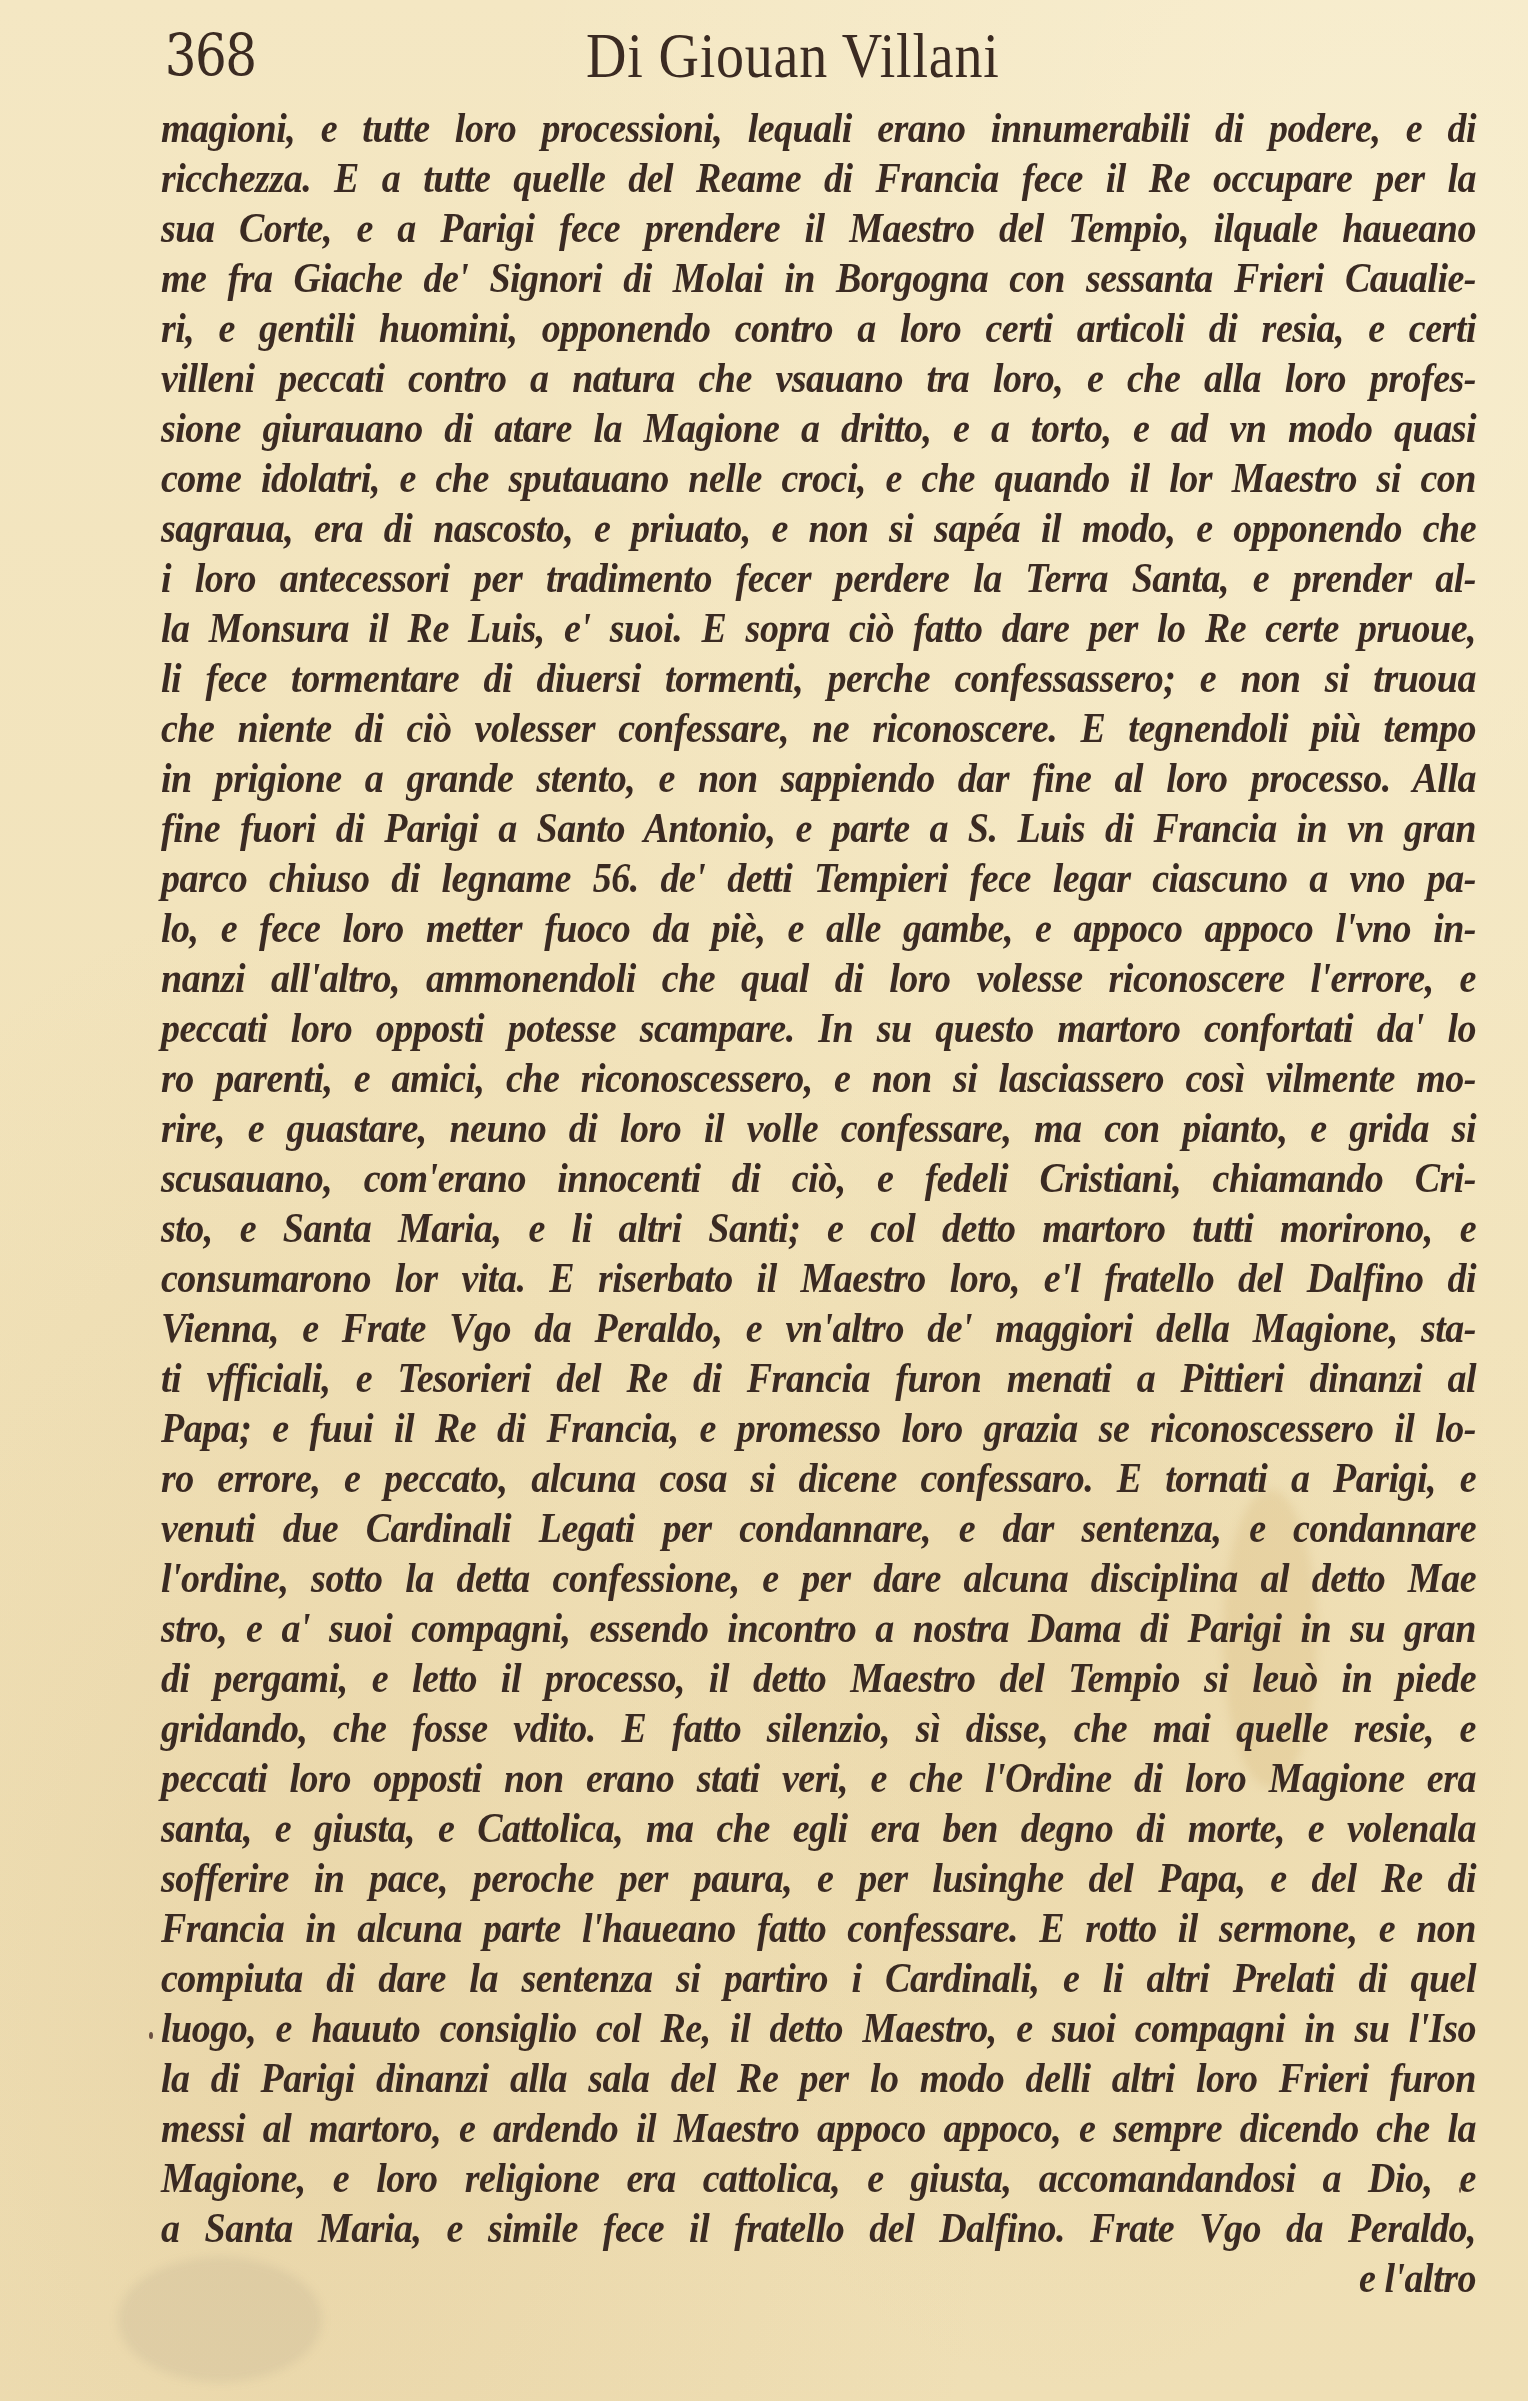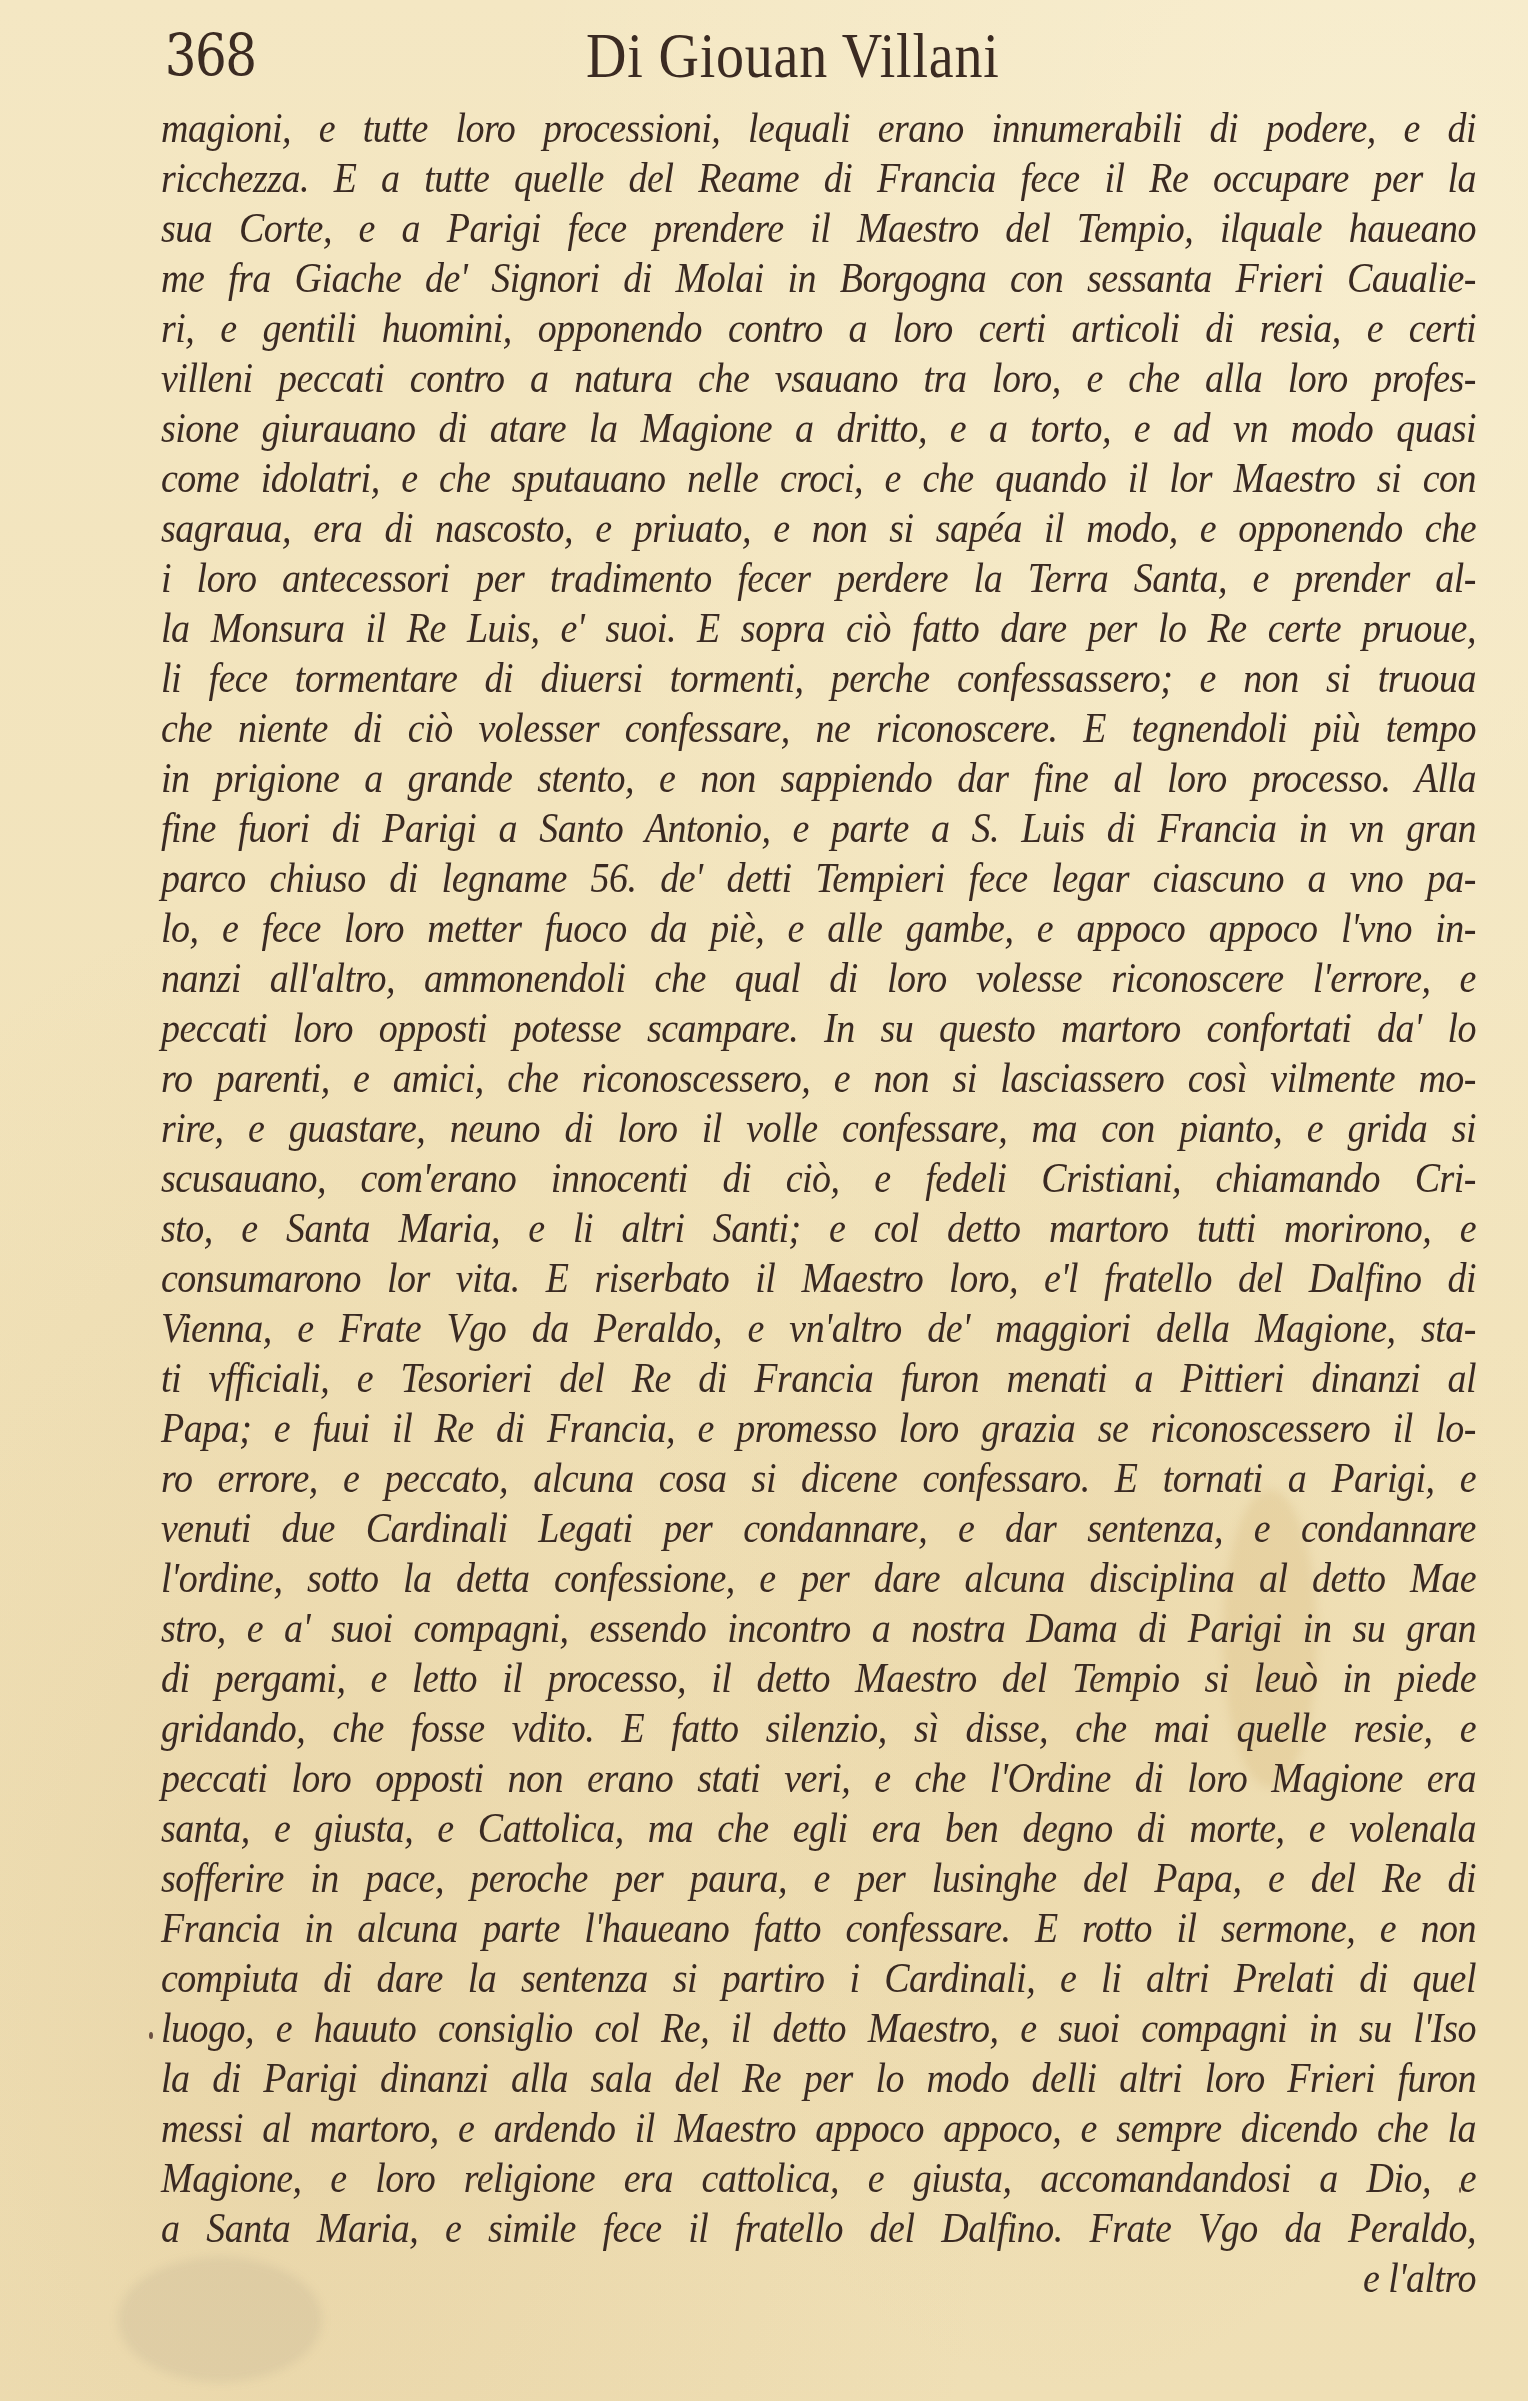--- a/index.html
+++ b/index.html
@@ -54,20 +54,21 @@
       color: #3b2b22;
       transform: scaleY(1.12);
       transform-origin: top left;
       white-space: nowrap;
     }
     .body-text {
       position: absolute;
       top: 102px;
       left: 161px;
       width: 1315px;
+      font-weight: bold;
     }
     .line {
       display: block;
       height: 50px;
       line-height: 50px;
       font-family: "Liberation Serif", serif;
       font-style: italic;
       font-size: 38px;
       color: #3a2a22;
       white-space: nowrap;

